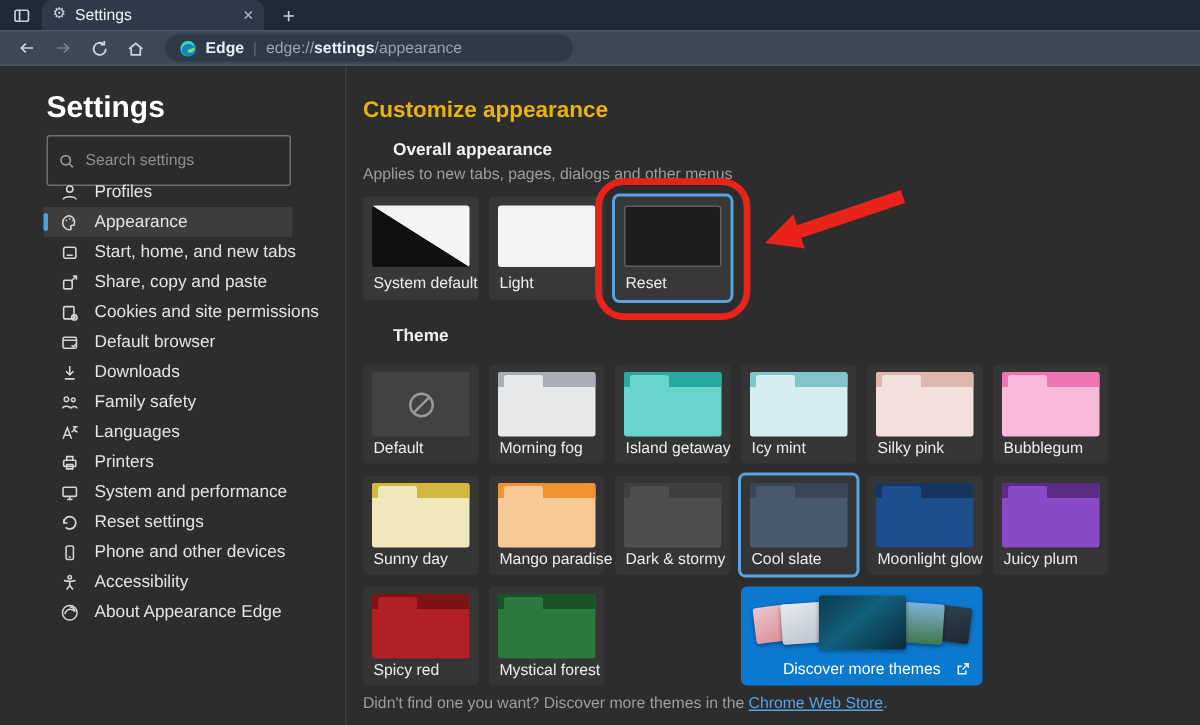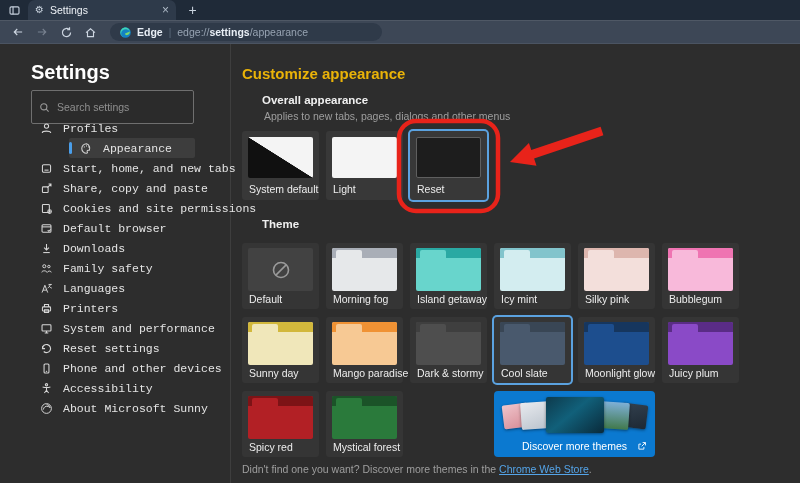--- a/index.html
+++ b/index.html
@@ -42,30 +42,30 @@
   .searchbox { position:absolute; left:31px; top:46px; width:163px; height:21px; border:1px solid #6f6f6f;
     border-radius:2px; background:#2b2b2b; display:flex; align-items:center; padding:16px 7px; gap:7px; }
   .searchbox svg { flex:none; }
   .searchbox input { border:none; outline:none; background:transparent; width:100%; font-size:10.5px;
     color:#e4e4e4; font-family:"Liberation Sans","DejaVu Sans",sans-serif; }
   .searchbox input::placeholder { color:#8f8f8f; }
   .nav { position:absolute; left:29px; top:74px; width:166px; }
   .nav-item { position:relative; height:20px; display:flex; align-items:center; gap:10px; padding-left:10px;
     border-radius:2px; color:#e4e4e4; }
   .nav-item .ico { width:14px; height:14px; flex:none; display:flex; align-items:center; justify-content:center; color:#d6d6d6; }
-  .nav-item .lbl { font-size:11.5px; white-space:nowrap;font-family:Liberation Mono, monospace; }
-  .nav-item.selected { background:#3d3d3d;margin-left:40px; }
+  .nav-item .lbl { font-size:11.5px; white-space:nowrap; }
+  .nav-item.selected { background:#3d3d3d; }
   .nav-item.selected::before { content:""; position:absolute; left:0; top:4px; bottom:4px; width:3px;
     border-radius:2px; background:#4a9eea; }
 
   
   .content { position:absolute; left:242px; top:0; width:558px; height:439px; }
   .page-title { position:absolute; left:0; top:21px; font-size:15px; font-weight:bold; color:#eab308; }
   .sec-heading { position:absolute; left:0; font-size:11.5px; font-weight:bold; color:#f0f0f0;margin-left:20px; }
-  .sec-desc { position:absolute; left:0; top:66px; font-size:10.5px; color:#9e9e9e;margin-left:22px; }
+  .sec-desc { position:absolute; left:0; top:66px; font-size:10.5px; color:#9e9e9e; }
 
   .cards { position:absolute; left:0; top:87px; display:flex; gap:7px; }
   .card { position:relative; width:77px; height:69px; background:#383838; border-radius:3px; }
   .card-thumb { position:absolute; left:6px; top:6px; width:65px; height:41px; border-radius:2px; }
   .thumb-system { background:linear-gradient(to top right,#101010 49.6%,#f4f4f4 50.4%); }
   .thumb-light { background:#f4f4f4; }
   .thumb-dark { background:#1d1d1d; border:1px solid #5f5f5f; }
   .card-label { position:absolute; left:7px; bottom:5px; font-size:10.5px; color:#ededed; white-space:nowrap; }
   .card.selected { box-shadow:0 0 0 2px #5ba2e0; }
 
@@ -304,21 +304,21 @@
             </span>
           <span class="lbl">Accessibility</span>
         </div>
         <div class="nav-item">
           <span class="ico">
               <svg width="13" height="13" viewBox="0 0 16 16">
                 <circle cx="8" cy="8" r="6" fill="none" stroke="currentColor" stroke-width="1.2"></circle>
                 <path d="M4.2 9.3c0-3 3-4.8 5.8-3.8 1.5.5 2.3 1.6 2.3 1.6-.4-2.4-2-3.8-4.3-3.8" fill="none" stroke="currentColor" stroke-width="1.2"></path>
               </svg>
             </span>
-          <span class="lbl">About Microsoft Sunny</span>
+          <span class="lbl">About Appearance Edge</span>
         </div>
       </div>
     </div>
 
     <div class="content">
       <div class="page-title">Customize appearance</div>
 
       <div class="sec-heading" style="top:50px">Overall appearance</div>
       <div class="sec-desc">Applies to new tabs, pages, dialogs and other menus</div>
 

